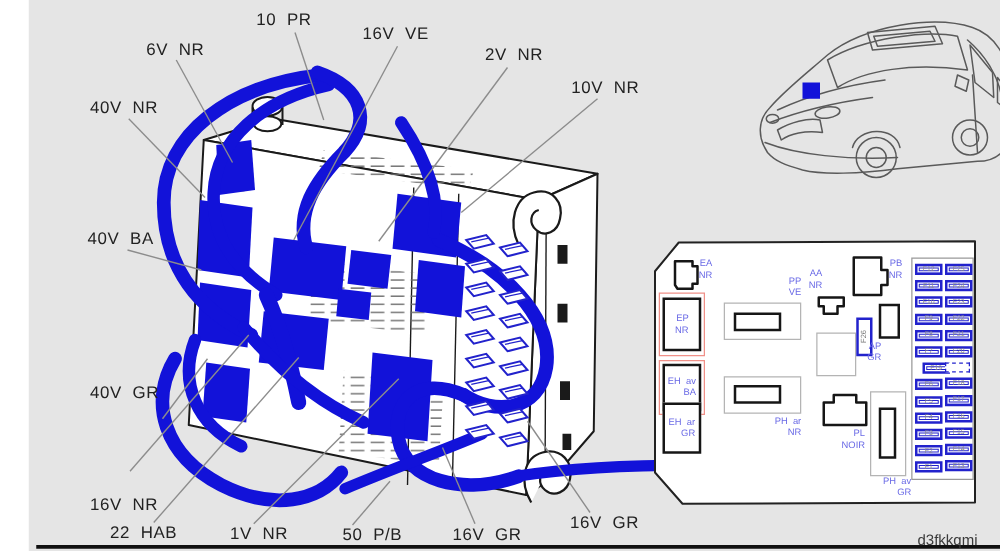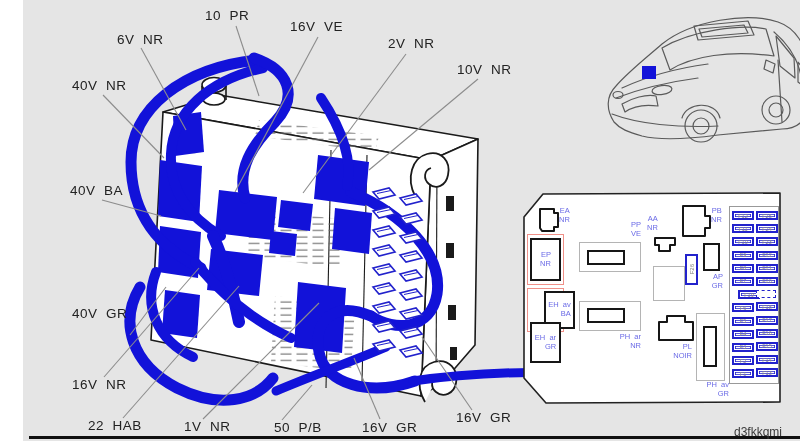--- a/index.html
+++ b/index.html
@@ -155,21 +155,21 @@
   </svg>
 
   <div class="callout" style="left:182px;top:8px">10  PR</div>
   <div class="callout" style="left:94px;top:32px">6V  NR</div>
   <div class="callout" style="left:267px;top:19px">16V  VE</div>
   <div class="callout" style="left:365px;top:36px">2V  NR</div>
   <div class="callout" style="left:434px;top:62px">10V  NR</div>
   <div class="callout" style="left:49px;top:78px">40V  NR</div>
   <div class="callout" style="left:47px;top:183px">40V  BA</div>
   <div class="callout" style="left:49px;top:306px">40V  GR</div>
-  <div class="callout" style="left:49px;top:377px">16V  NR</div>
+  <div class="callout" style="left:49px;top:396px">16V  NR</div>
   <div class="callout" style="left:65px;top:418px">22  HAB</div>
   <div class="callout" style="left:161px;top:419px">1V  NR</div>
   <div class="callout" style="left:251px;top:420px">50  P/B</div>
   <div class="callout" style="left:339px;top:420px">16V  GR</div>
   <div class="callout" style="left:433px;top:410px">16V  GR</div>
 
   <svg class="car" width="220" height="158" viewBox="0 0 220 158">
     <g fill="none" stroke="#5a5a5a" stroke-width="1.2" stroke-linejoin="round" stroke-linecap="round">
       <path d="M16,120 C8,108 8,94 18,84 C30,70 48,56 64,42 C94,18 150,10 180,20 C198,26 208,44 210,62 C213,80 213,98 209,110 C205,122 196,127 184,127 L120,133 C90,137 60,138 44,134 C30,130 22,127 16,120 Z"></path>
       <path d="M64,46 C94,28 144,22 168,27 L176,54 C132,48 94,54 72,68 Z"></path>
@@ -205,21 +205,21 @@
         <path d="M136,130 L144,130 L144,124 L162,124 L162,130 L170,130 L170,148 L136,148 Z"></path>
       </g>
     </svg>
 
     <div class="box red" style="left:4px;top:42px;width:37px;height:51px"></div>
     <div class="box black center" style="left:7px;top:46px;width:31px;height:43px">
       <div class="sc-label">EP
 NR</div>
     </div>
     <div class="box red" style="left:4px;top:96px;width:37px;height:44px"></div>
-    <div class="box black center" style="left:21px;top:99px;width:31px;height:38px">
+    <div class="box black center" style="left:7px;top:99px;width:31px;height:38px">
       <div class="sc-label">EH  av
 BA</div>
     </div>
     <div class="box black center" style="left:7px;top:130px;width:31px;height:41px">
       <div class="sc-label">EH  ar
 GR</div>
     </div>
 
     <div class="box gray" style="left:56px;top:50px;width:62px;height:30px"></div>
     <div class="box black" style="left:64px;top:58px;width:38px;height:15px"></div>
@@ -237,21 +237,21 @@
     <div class="sc-label" style="left:36px;top:15px">EA
 NR</div>
     <div class="sc-label" style="left:56px;top:29px;width:62px">PP
 VE</div>
     <div class="sc-label" style="left:56px;top:141px;width:62px">PH  ar
 NR</div>
     <div class="sc-label" style="left:124px;top:23px">AA
 NR</div>
     <div class="sc-label" style="left:188px;top:15px">PB
 NR</div>
-    <div class="sc-label" style="left:178px;top:81px;width:22px">AP
+    <div class="sc-label" style="left:160px;top:81px;width:22px">AP
 GR</div>
     <div class="sc-label" style="left:135px;top:151px;width:34px">PL
 NOIR</div>
     <div class="sc-label" style="left:168px;top:189px;width:38px">PH  av
 GR</div>
 
     <div class="fusepanel">
       <div class="fuse-col" id="fcol-left" style="left:2px">
           <div class="fuse">F12</div>
           <div class="fuse">F11</div>

